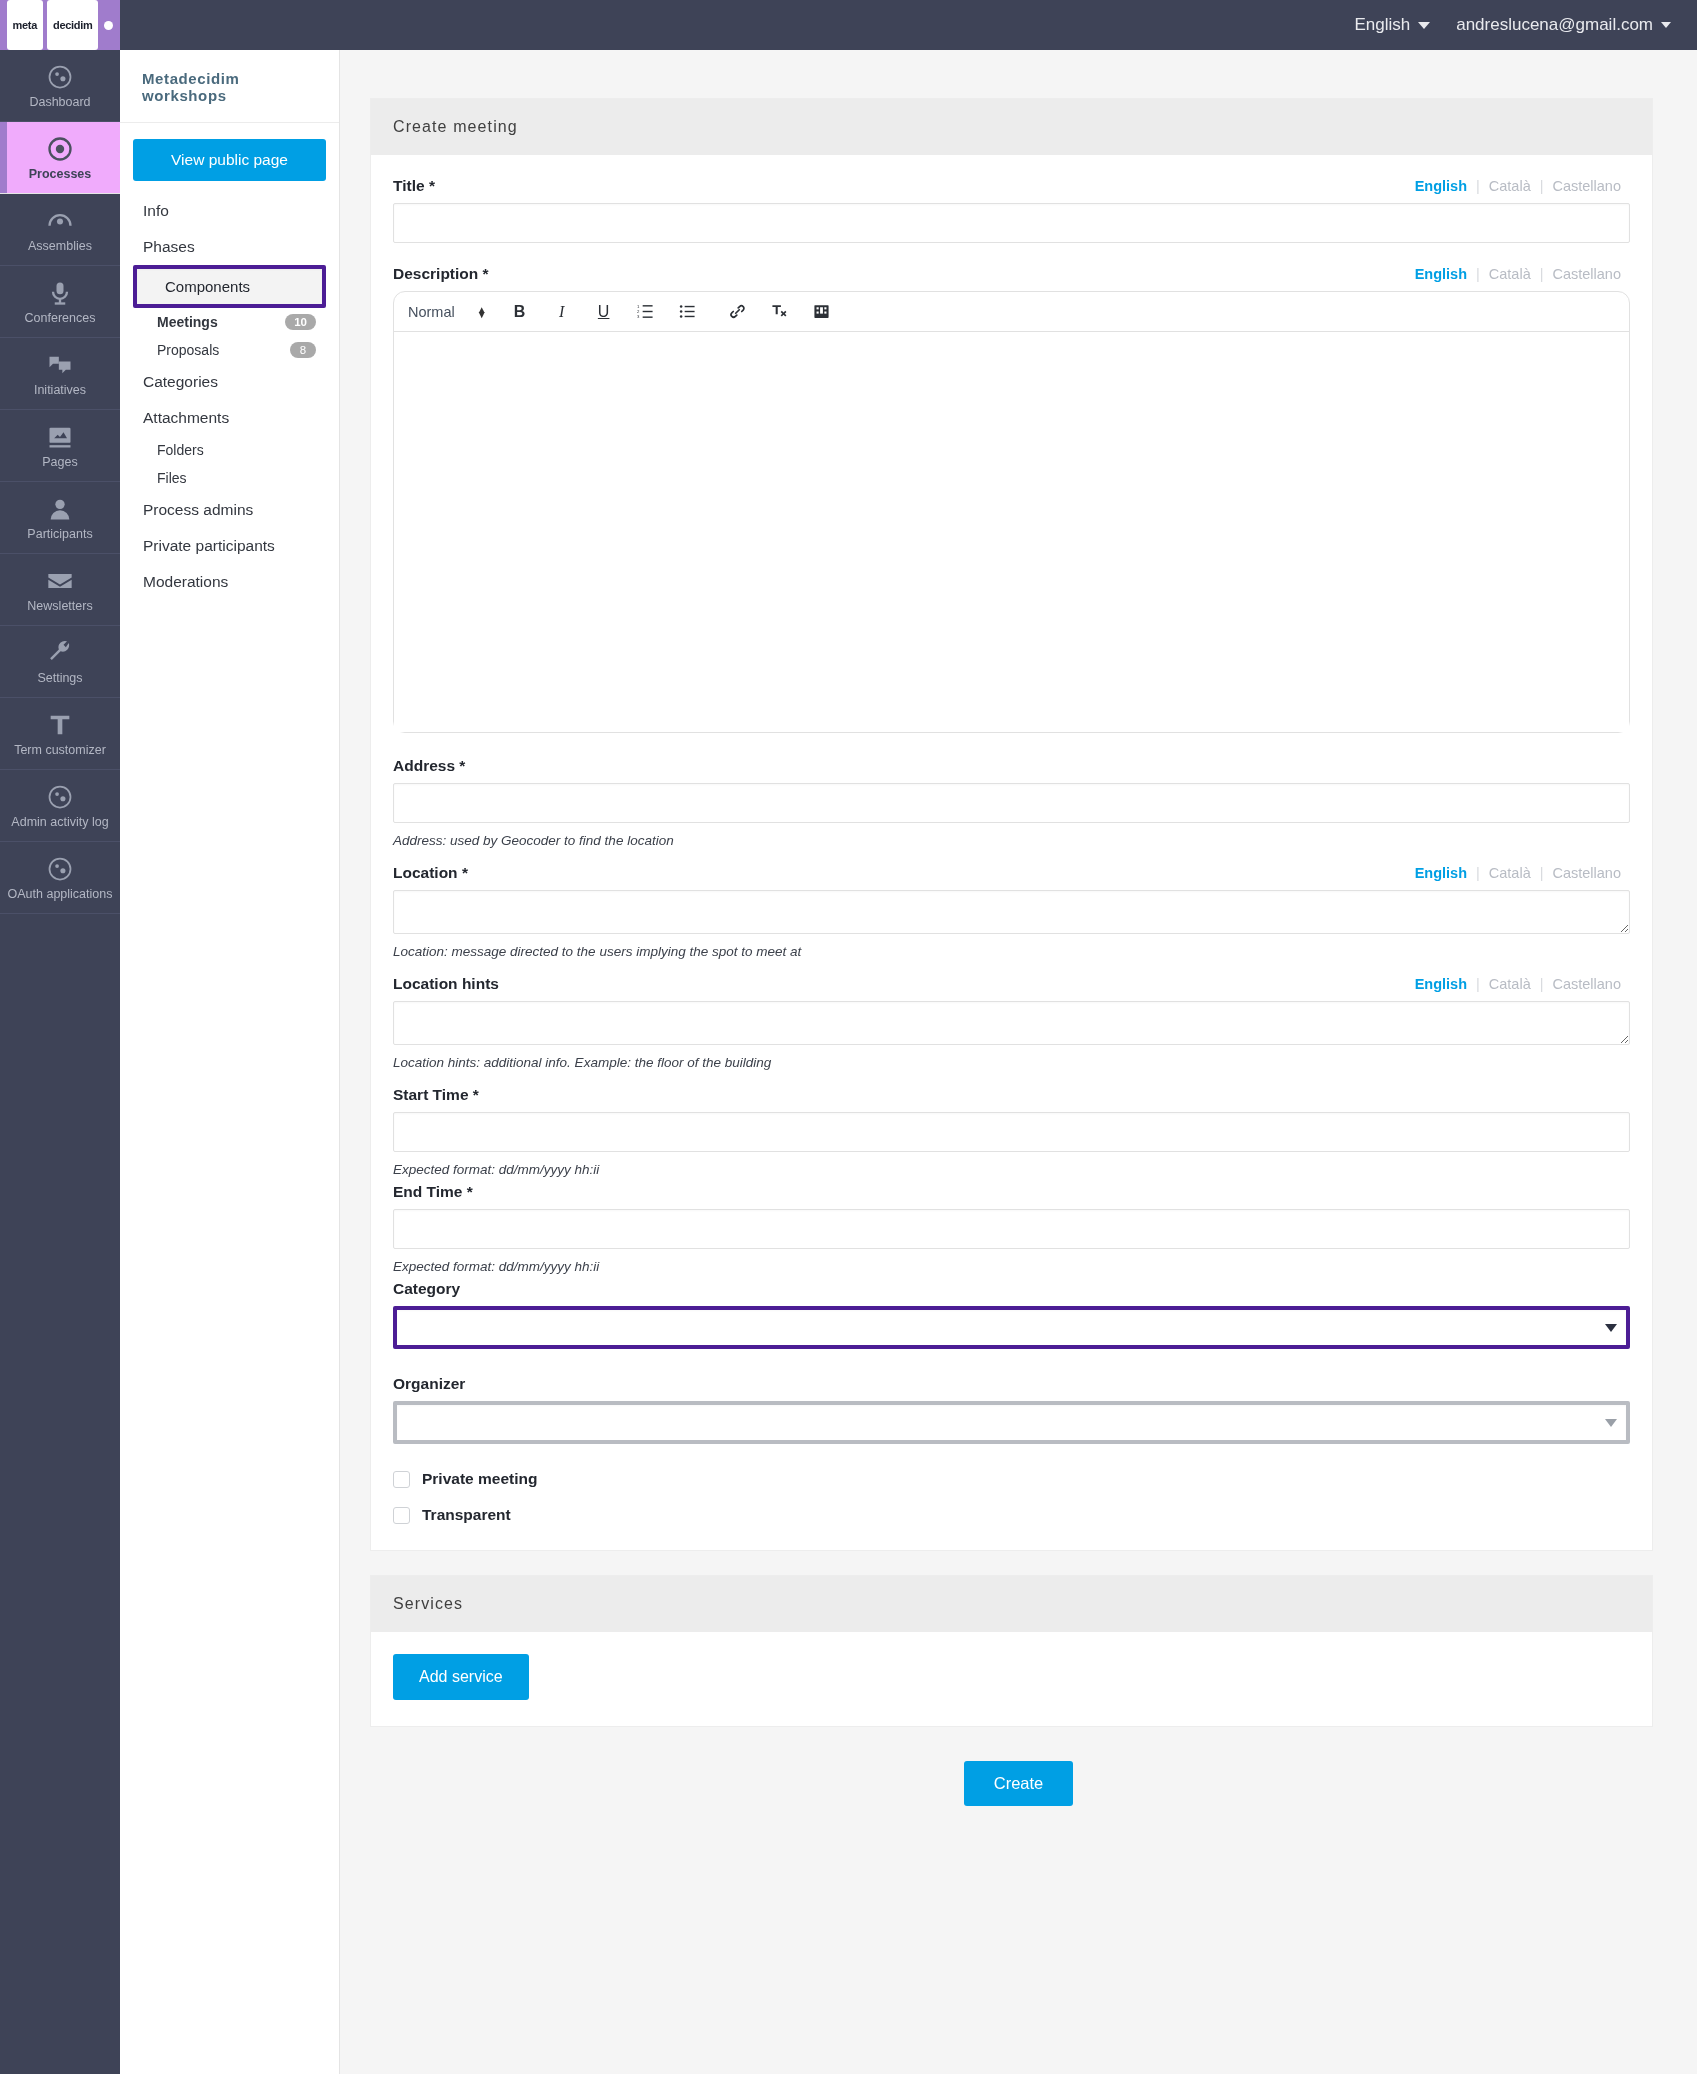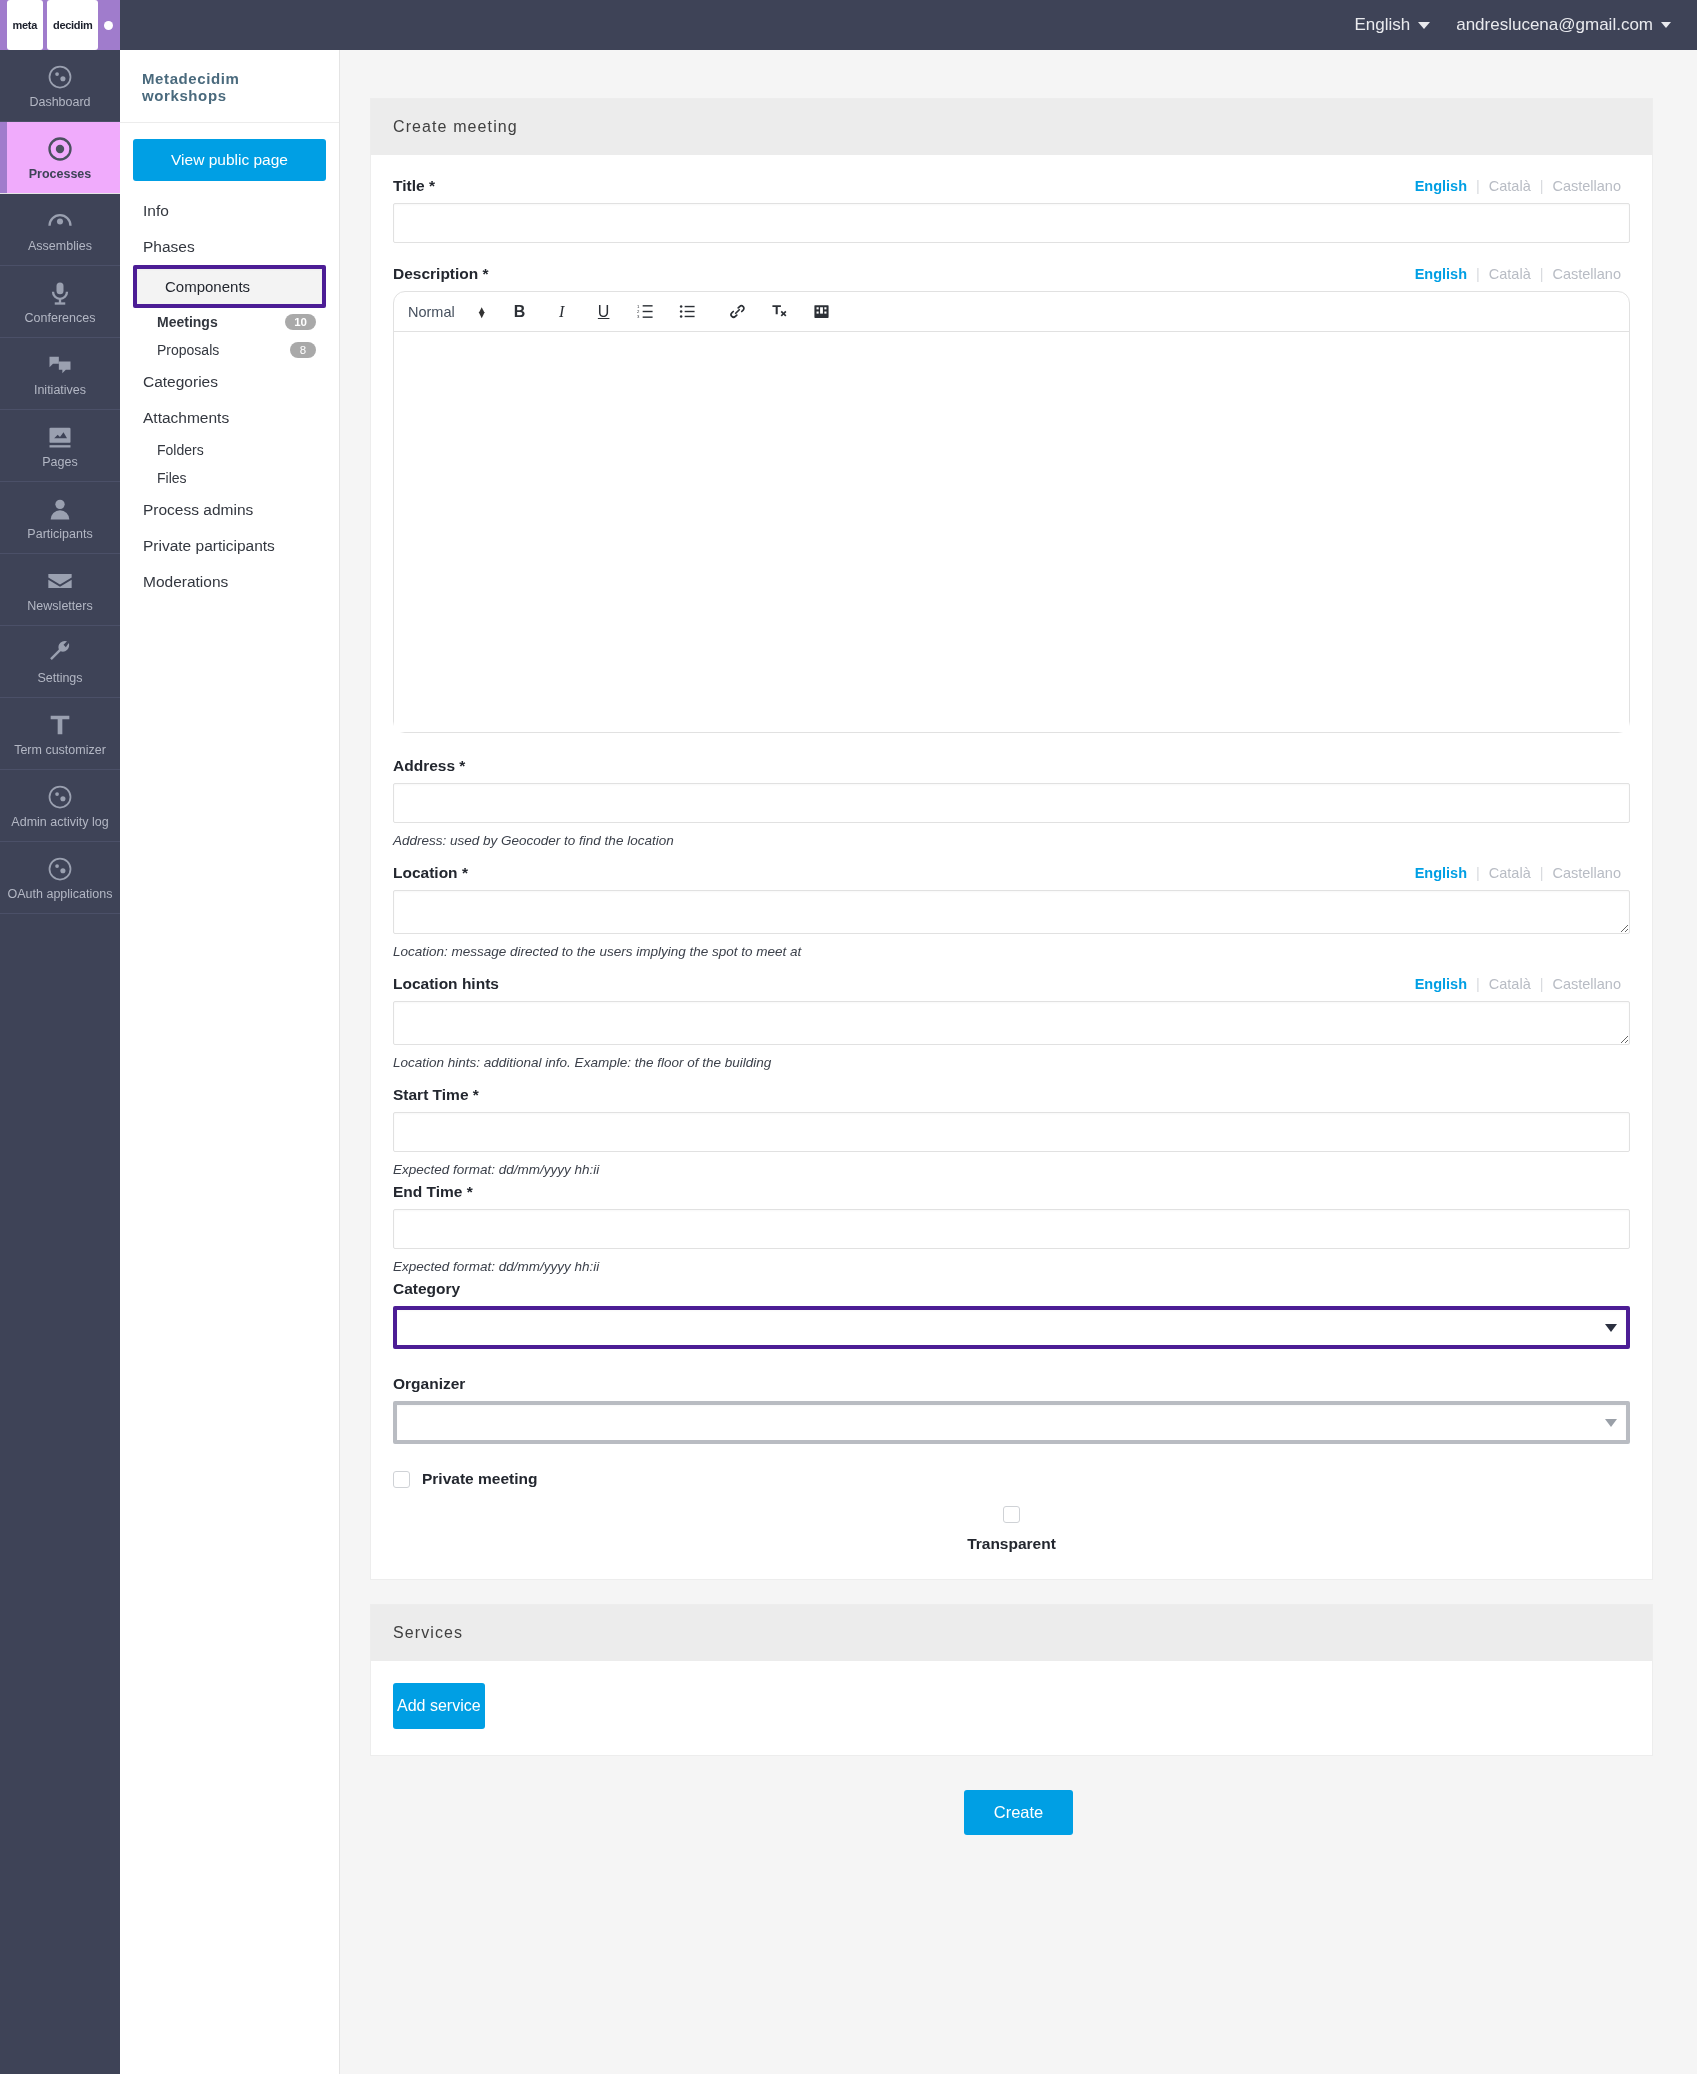--- a/index.html
+++ b/index.html
@@ -192,21 +192,21 @@
 
   .check-row { display: flex; align-items: center; gap: 12px; margin-top: 26px; }
   .cbox {
     width: 17px; height: 17px; border: 1px solid #cfd2d6; border-radius: 3px;
     background: #fff; cursor: pointer; flex: none;
   }
   .check-label { font-size: 15.5px; font-weight: bold; color: #23272f; }
 
   .btn-primary {
     background: #009fe4; color: #fff; border: none; border-radius: 3px;
-    font-family: inherit; font-size: 16px; padding: 14px 4px; cursor: pointer;
+    font-family: inherit; font-size: 16px; padding: 14px 26px; cursor: pointer;
   }
   .submit-wrap { display: flex; justify-content: center; padding: 34px 0 60px 0; }
   .btn-create {
     background: #009fe4; color: #fff; border: none; border-radius: 3px;
     font-family: inherit; font-size: 16.5px; padding: 13px 30px; cursor: pointer;
   }
 </style>
 </head>
 <body>
 
@@ -585,21 +585,21 @@
           <div class="sel-wrap">
             <select class="sel dark"><option></option></select>
             <span class="sel-arrow grey"></span>
           </div>
         </div>
 
         <div class="check-row">
           <span class="cbox"></span>
           <span class="check-label">Private meeting</span>
         </div>
-        <div class="check-row" style="margin-top:18px;flex-direction:column;">
+        <div class="check-row" style="margin-top:18px;">
           <span class="cbox"></span>
           <span class="check-label">Transparent</span>
         </div>
 
       </div>
     </div>
 
     <div class="card" style="margin-top:24px;">
       <div class="card-head">Services</div>
       <div class="card-body">

